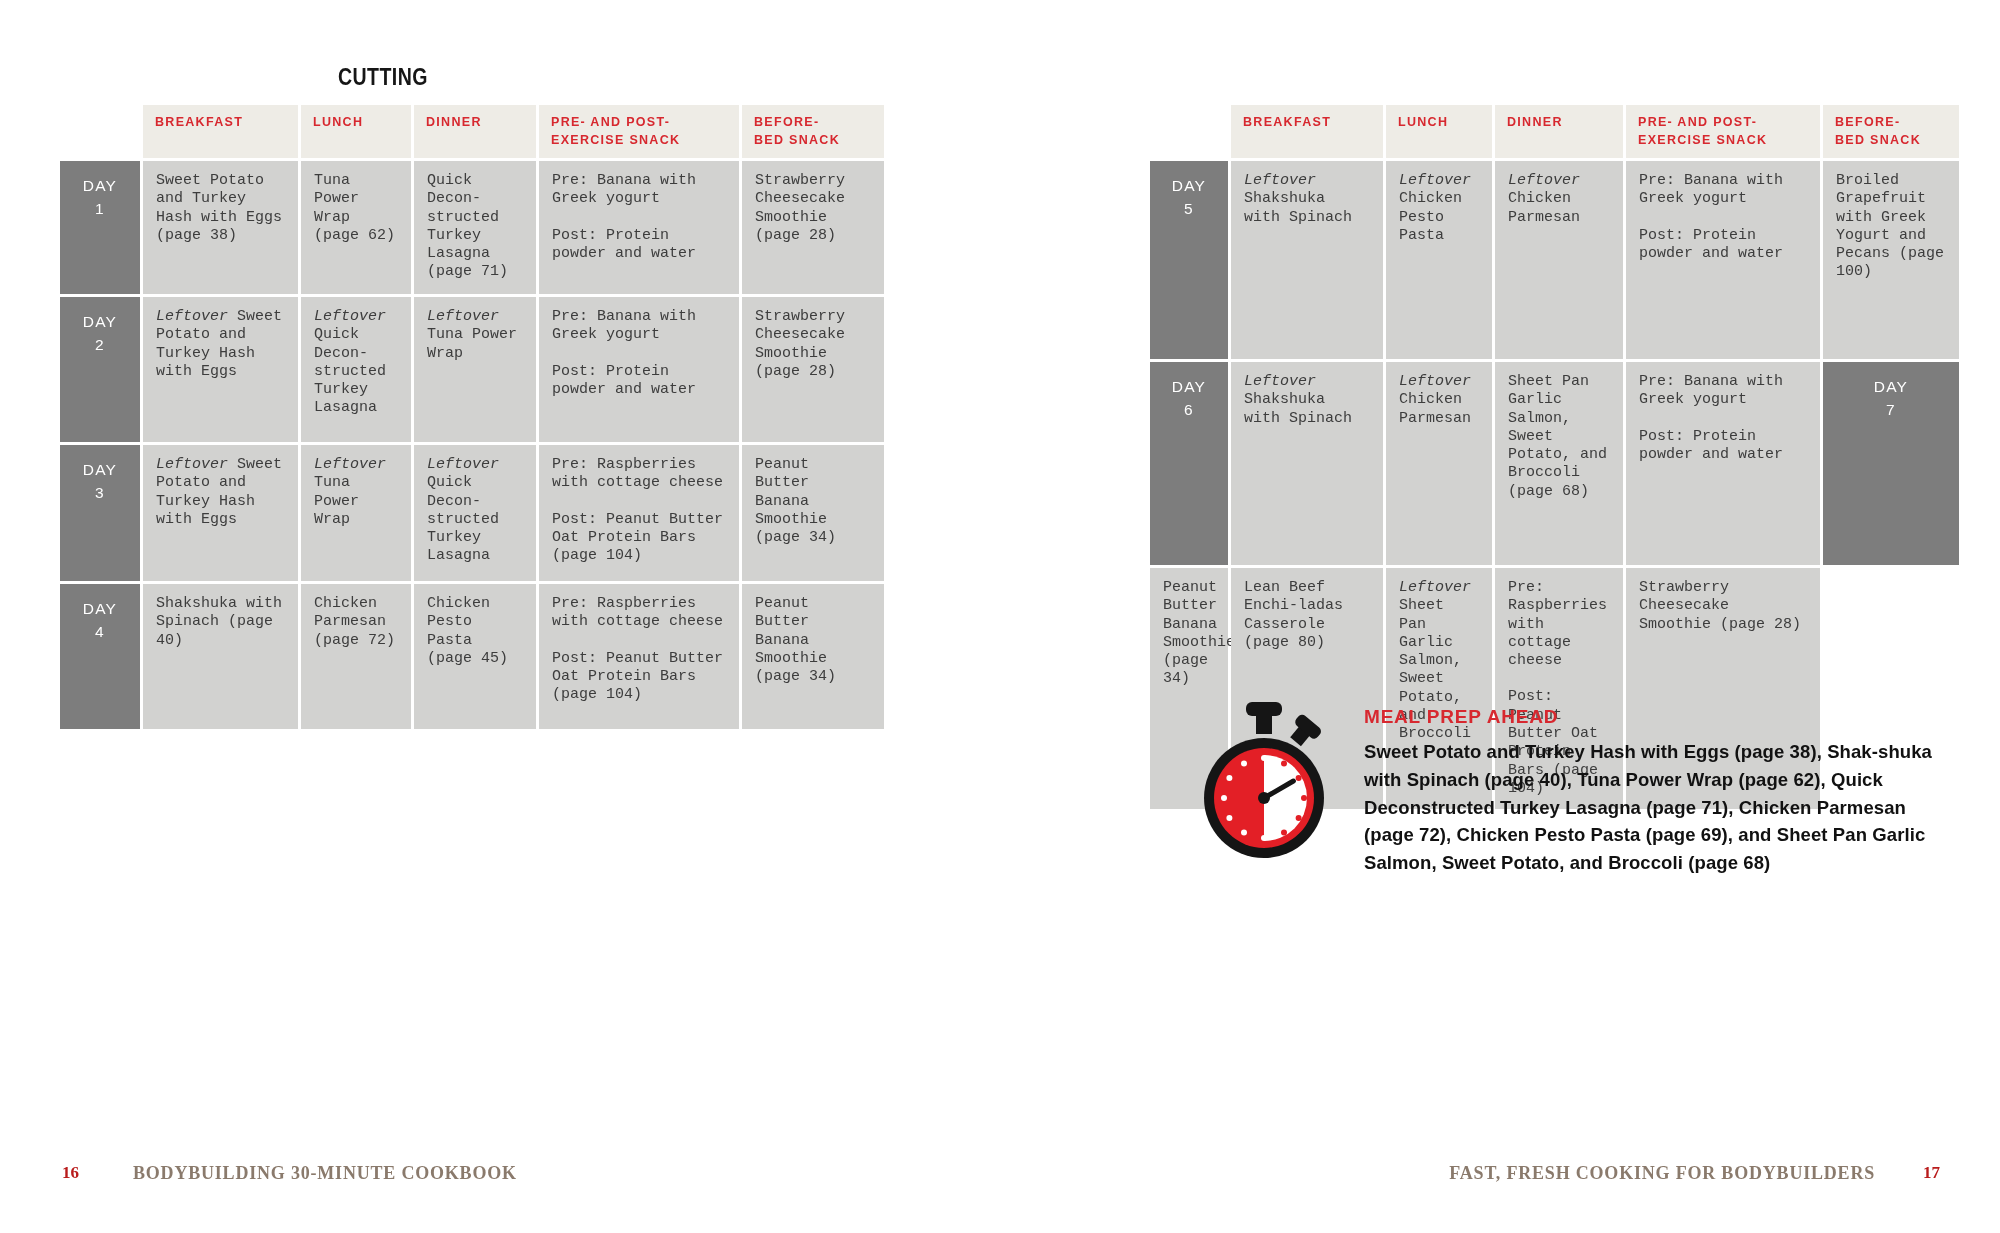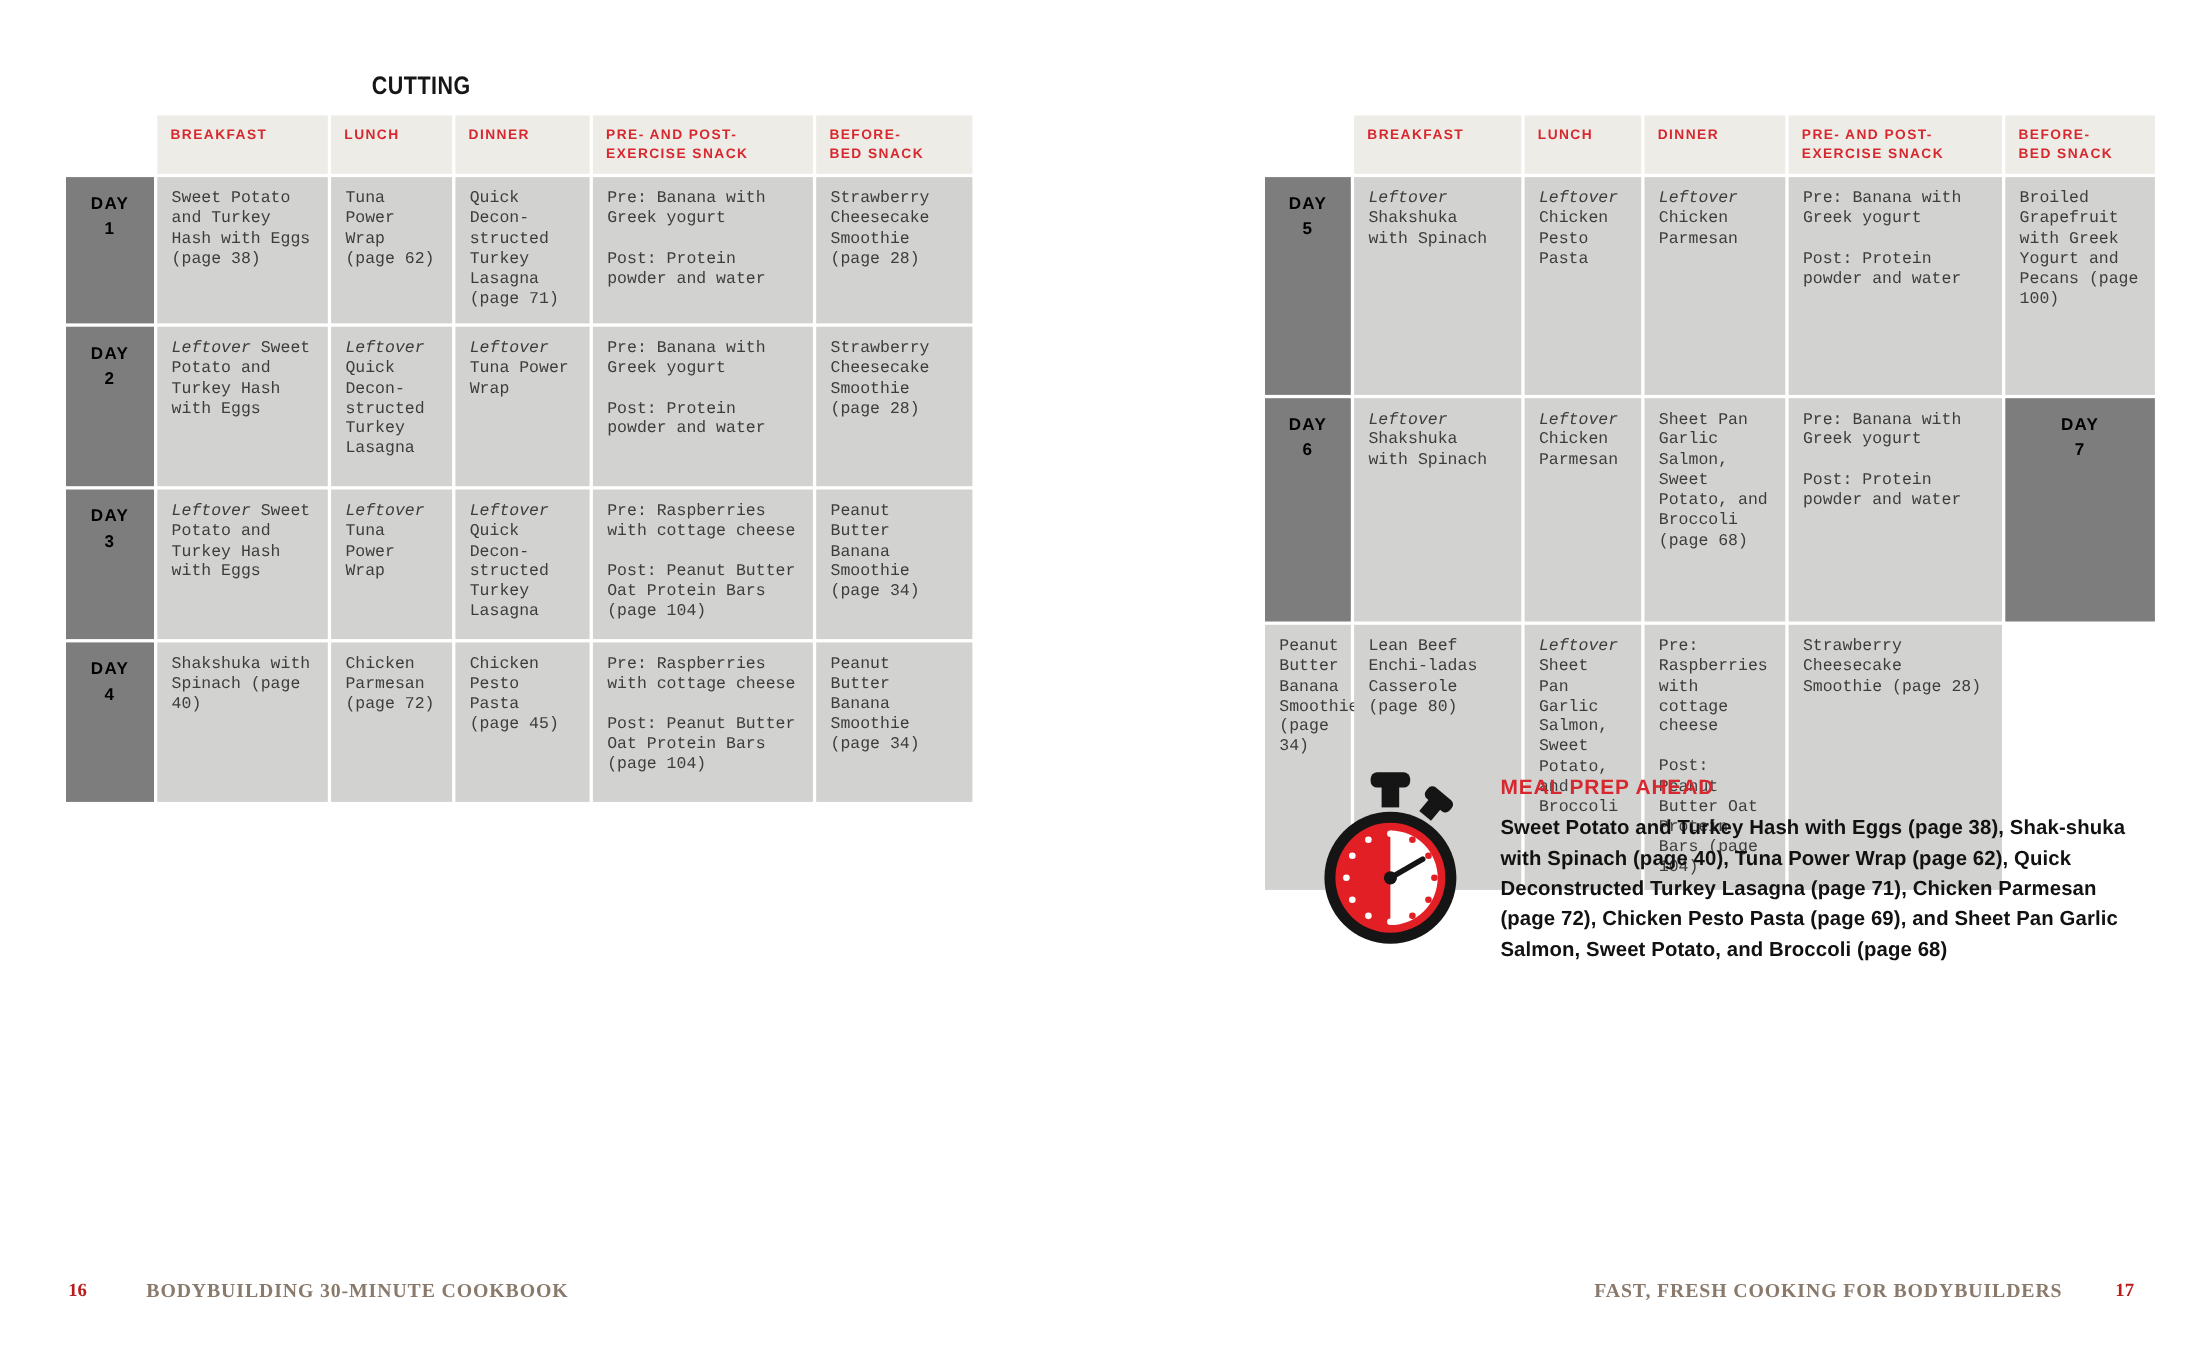--- a/index.html
+++ b/index.html
@@ -15,22 +15,22 @@
   .mealtable{position:absolute;display:grid;gap:3px;}
   #table-left{left:60px;top:105px;}
   #table-right{left:1150px;top:105px;}
   .corner{background:#fff;}
   .th{
     background:var(--header-cream,#eeece6);color:var(--accent-red,#d7282f);
     font-weight:700;font-size:12.5px;letter-spacing:1.3px;line-height:1.4;
     padding:9px 12px;white-space:pre-line;
   }
   .daycell{
-    background:var(--day-cell-gray,#7d7d7d);color:#000000;text-align:center;
-    font-weight:700;font-size:15.5px;letter-spacing:1.2px;line-height:1.5;
+    background:var(--day-cell-gray,#7d7d7d);color:#ffffff;text-align:center;
+    font-weight:400;font-size:15.5px;letter-spacing:1.2px;line-height:1.5;
     padding-top:13px;
   }
   .cell{
     background:var(--cell-gray,#d2d2d0);
     font-size:15px;line-height:1.22;padding:11px 13px;
   }
   .cell p{margin:0;font-family:Liberation Mono, monospace;}
   .cell p + p{margin-top:18px;}
   .cell em{font-style:italic;}
   .mealprep{position:absolute;left:1198px;top:700px;width:760px;display:flex;gap:34px;align-items:flex-start;}

